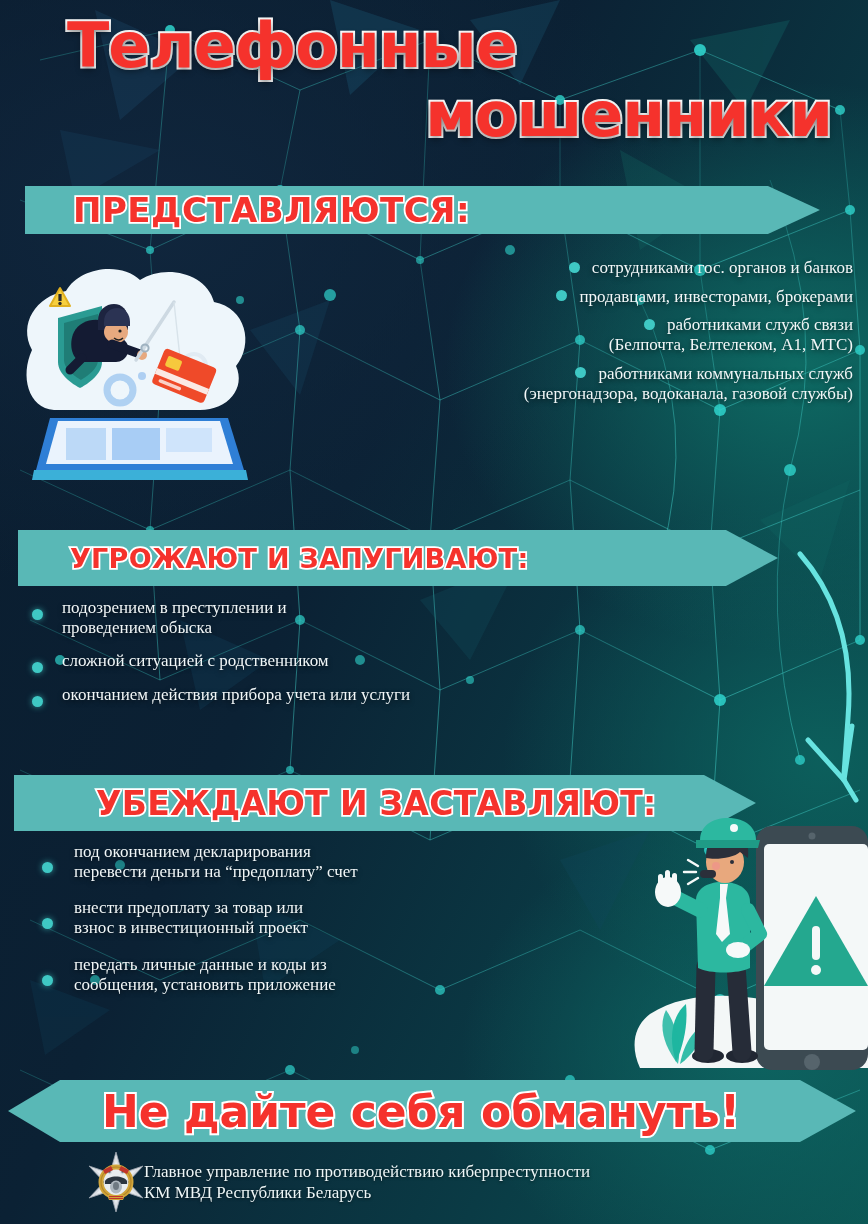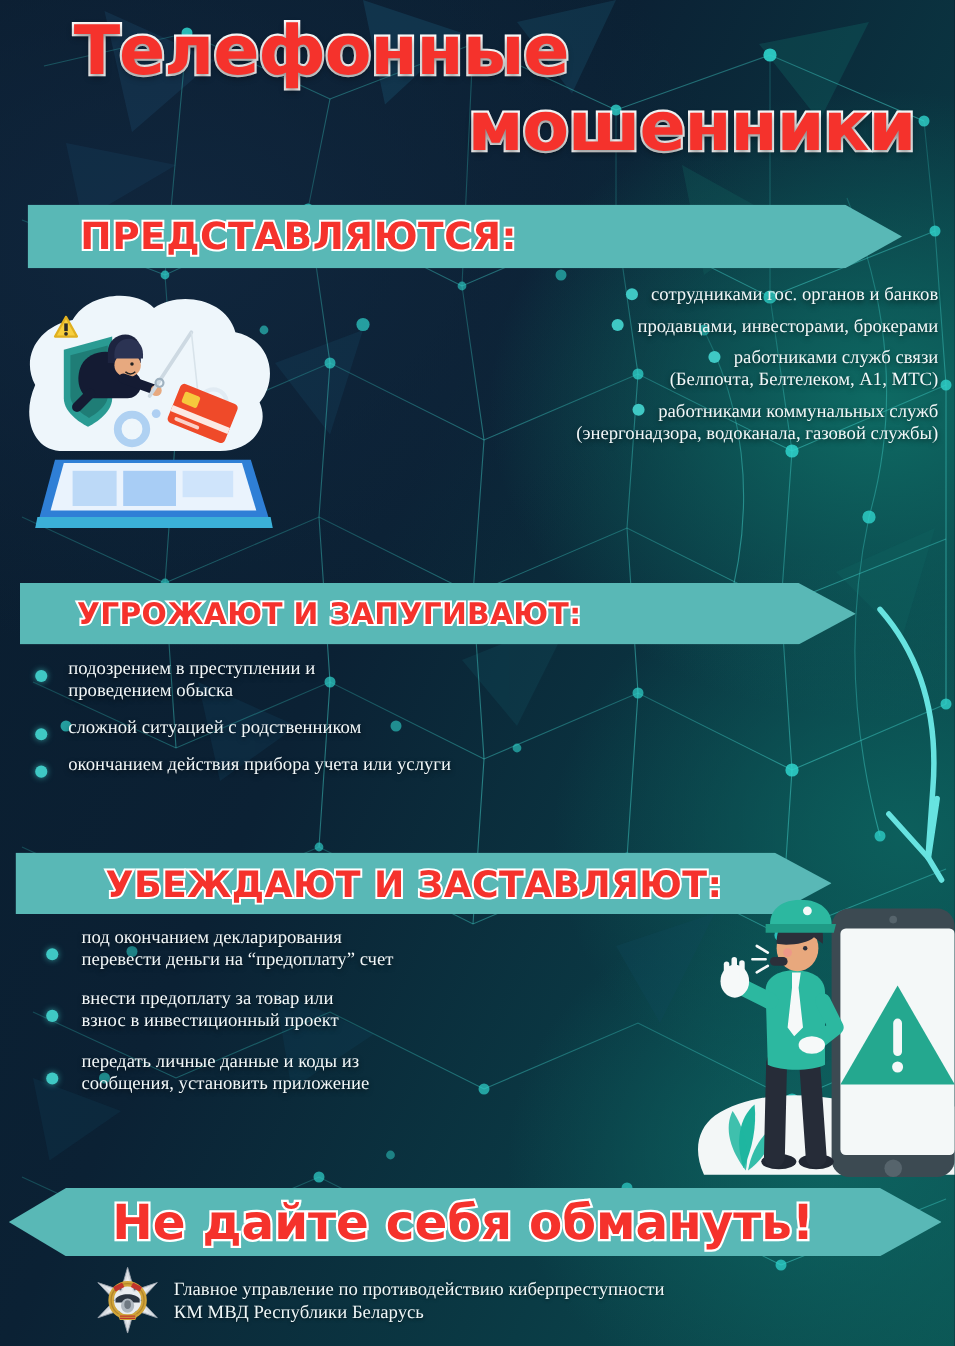--- a/index.html
+++ b/index.html
@@ -63,21 +63,21 @@
     clip-path:polygon(52px 0, calc(100% - 56px) 0, 100% 50%, calc(100% - 56px) 100%, 52px 100%, 0 50%);
   }
   .banner-text {
     font-family:"DejaVu Sans", sans-serif;
     font-weight:bold;
     color:#f5322c;
     -webkit-text-stroke:3.5px #ffffff;
     paint-order:stroke fill;
     white-space:nowrap;
   }
-  #banner1 { left:25px; top:186px; width:795px; height:58px; }
+  #banner1 { left:25px; top:186px; width:795px; height:48px; }
   #banner1 .banner-text { font-size:34px; margin-left:48px; letter-spacing:.5px; }
   #banner2 { left:18px; top:530px; width:760px; height:56px; }
   #banner2 .banner-text { font-size:27px; margin-left:52px; letter-spacing:.3px; }
   #banner3 { left:14px; top:775px; width:742px; height:56px;padding-left:38px; }
   #banner3 .banner-text { font-size:33px; margin-left:44px; letter-spacing:.3px; }
   #banner4 { left:8px; top:1080px; width:848px; height:62px; }
   #banner4 .banner-text {
     font-size:44px; margin-left:94px; letter-spacing:0;
     -webkit-text-stroke:4px #ffffff;
   }
@@ -117,21 +117,21 @@
   #list2 .dot { left:2px; top:11px; }
 
   
   #list3 { left:42px; top:842px; width:600px; }
   #list3 .li { padding-left:32px; margin-bottom:17px; }
   #list3 .dot { left:0px; top:20px; }
 
   
   #footer {
     position:absolute; left:88px; top:1152px;
-    display:flex; align-items:center; gap:14px;
+    display:flex; align-items:center; gap:0;
   }
   .footer-text {
     color:#eef6f7;
     font-family:"Liberation Serif", serif;
     font-size:17px;
     line-height:1.25;
     text-shadow:0 1px 3px rgba(0,0,0,.6);
   }
 
   

